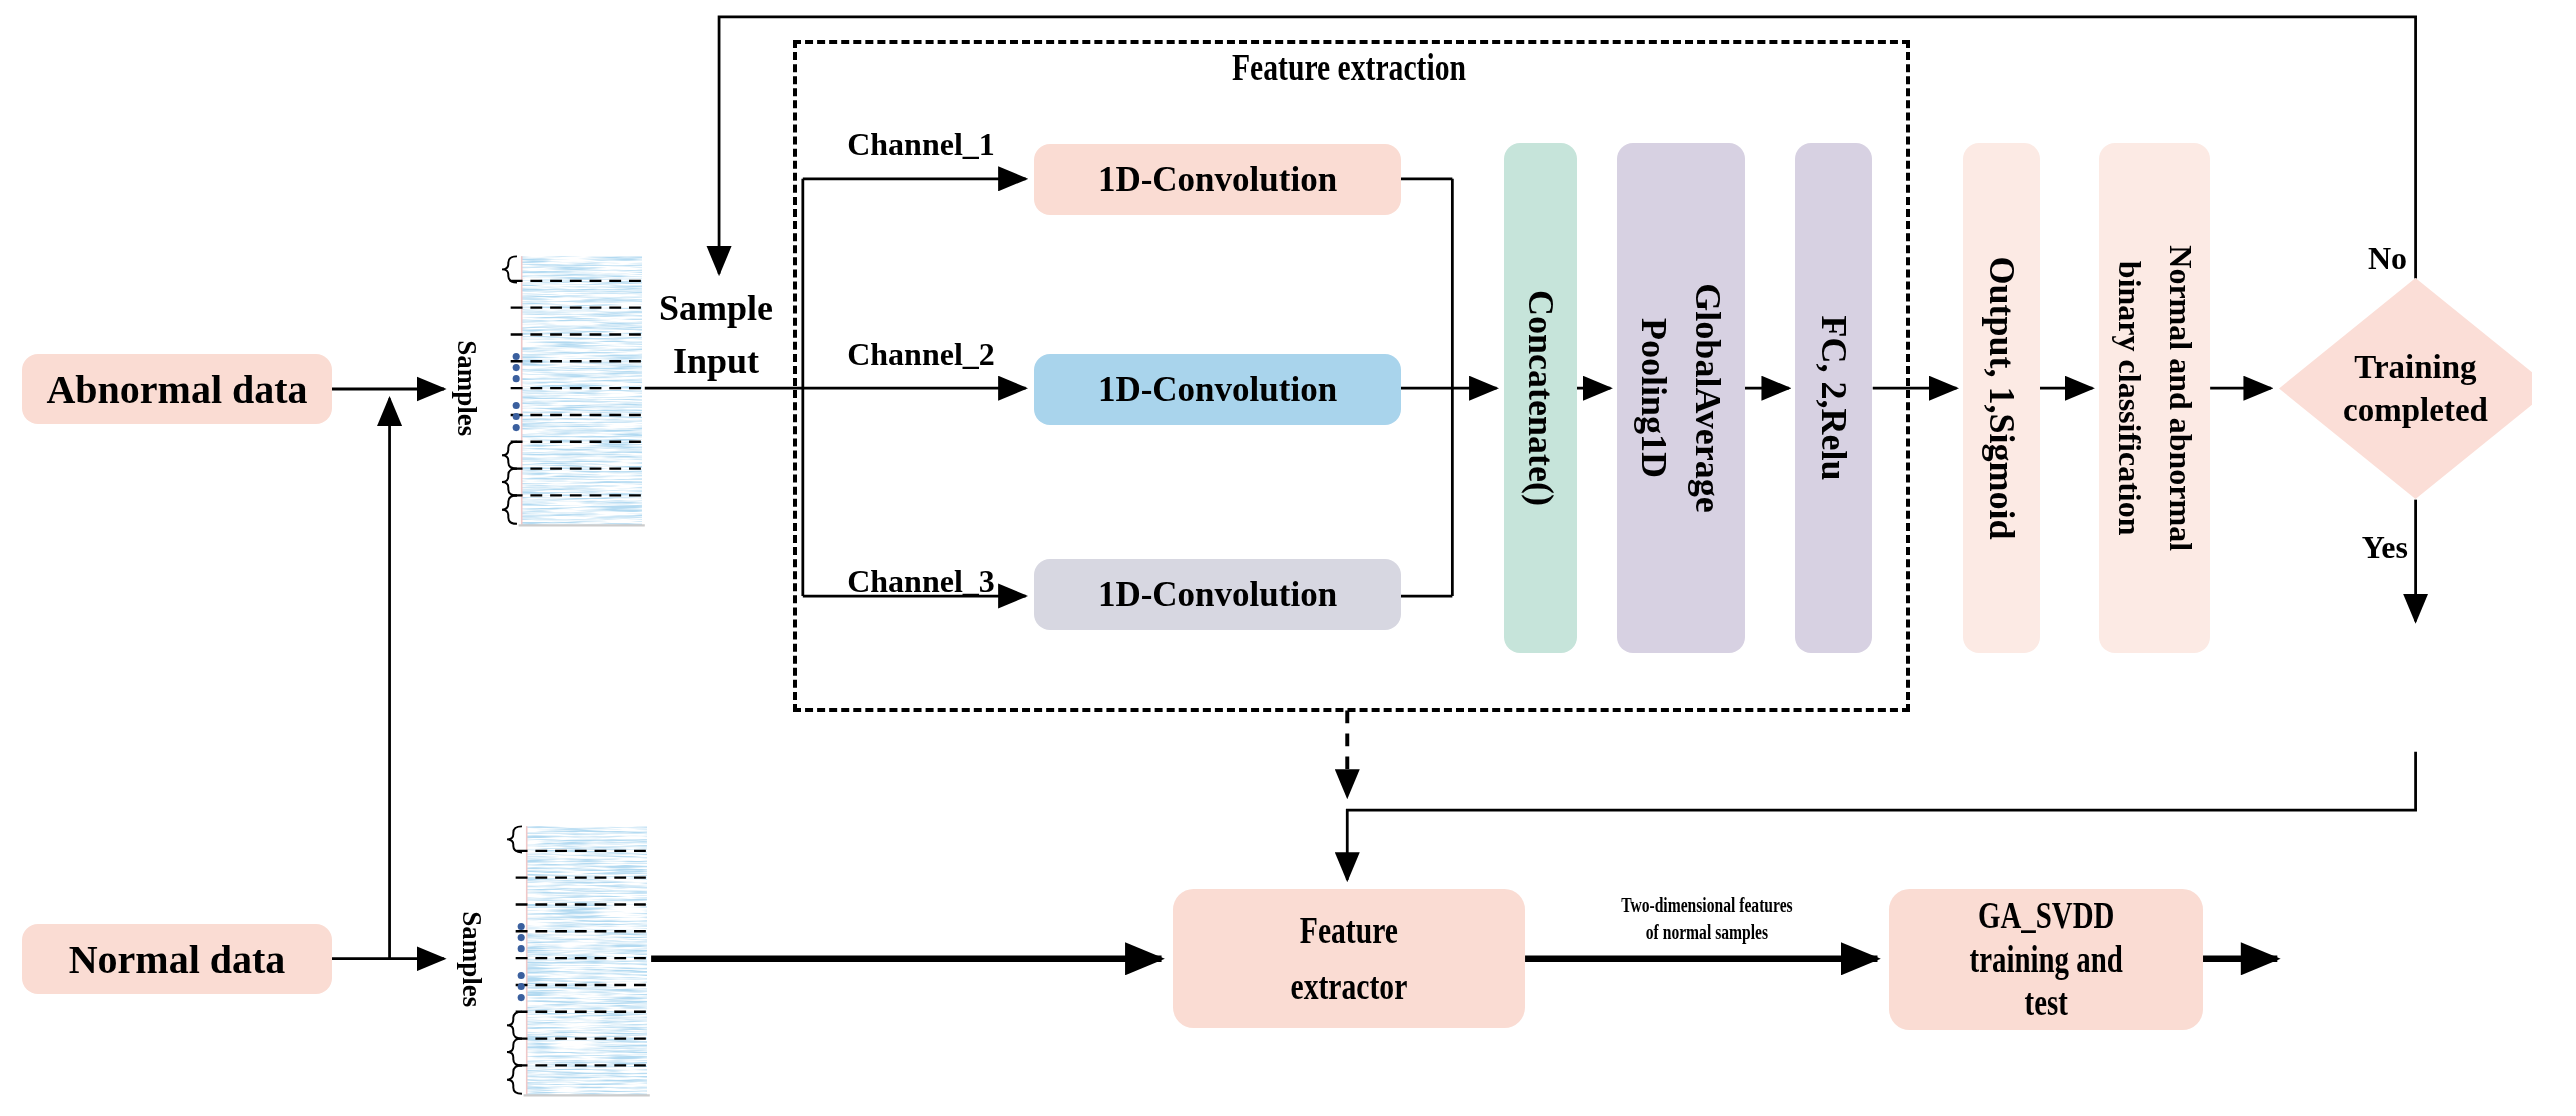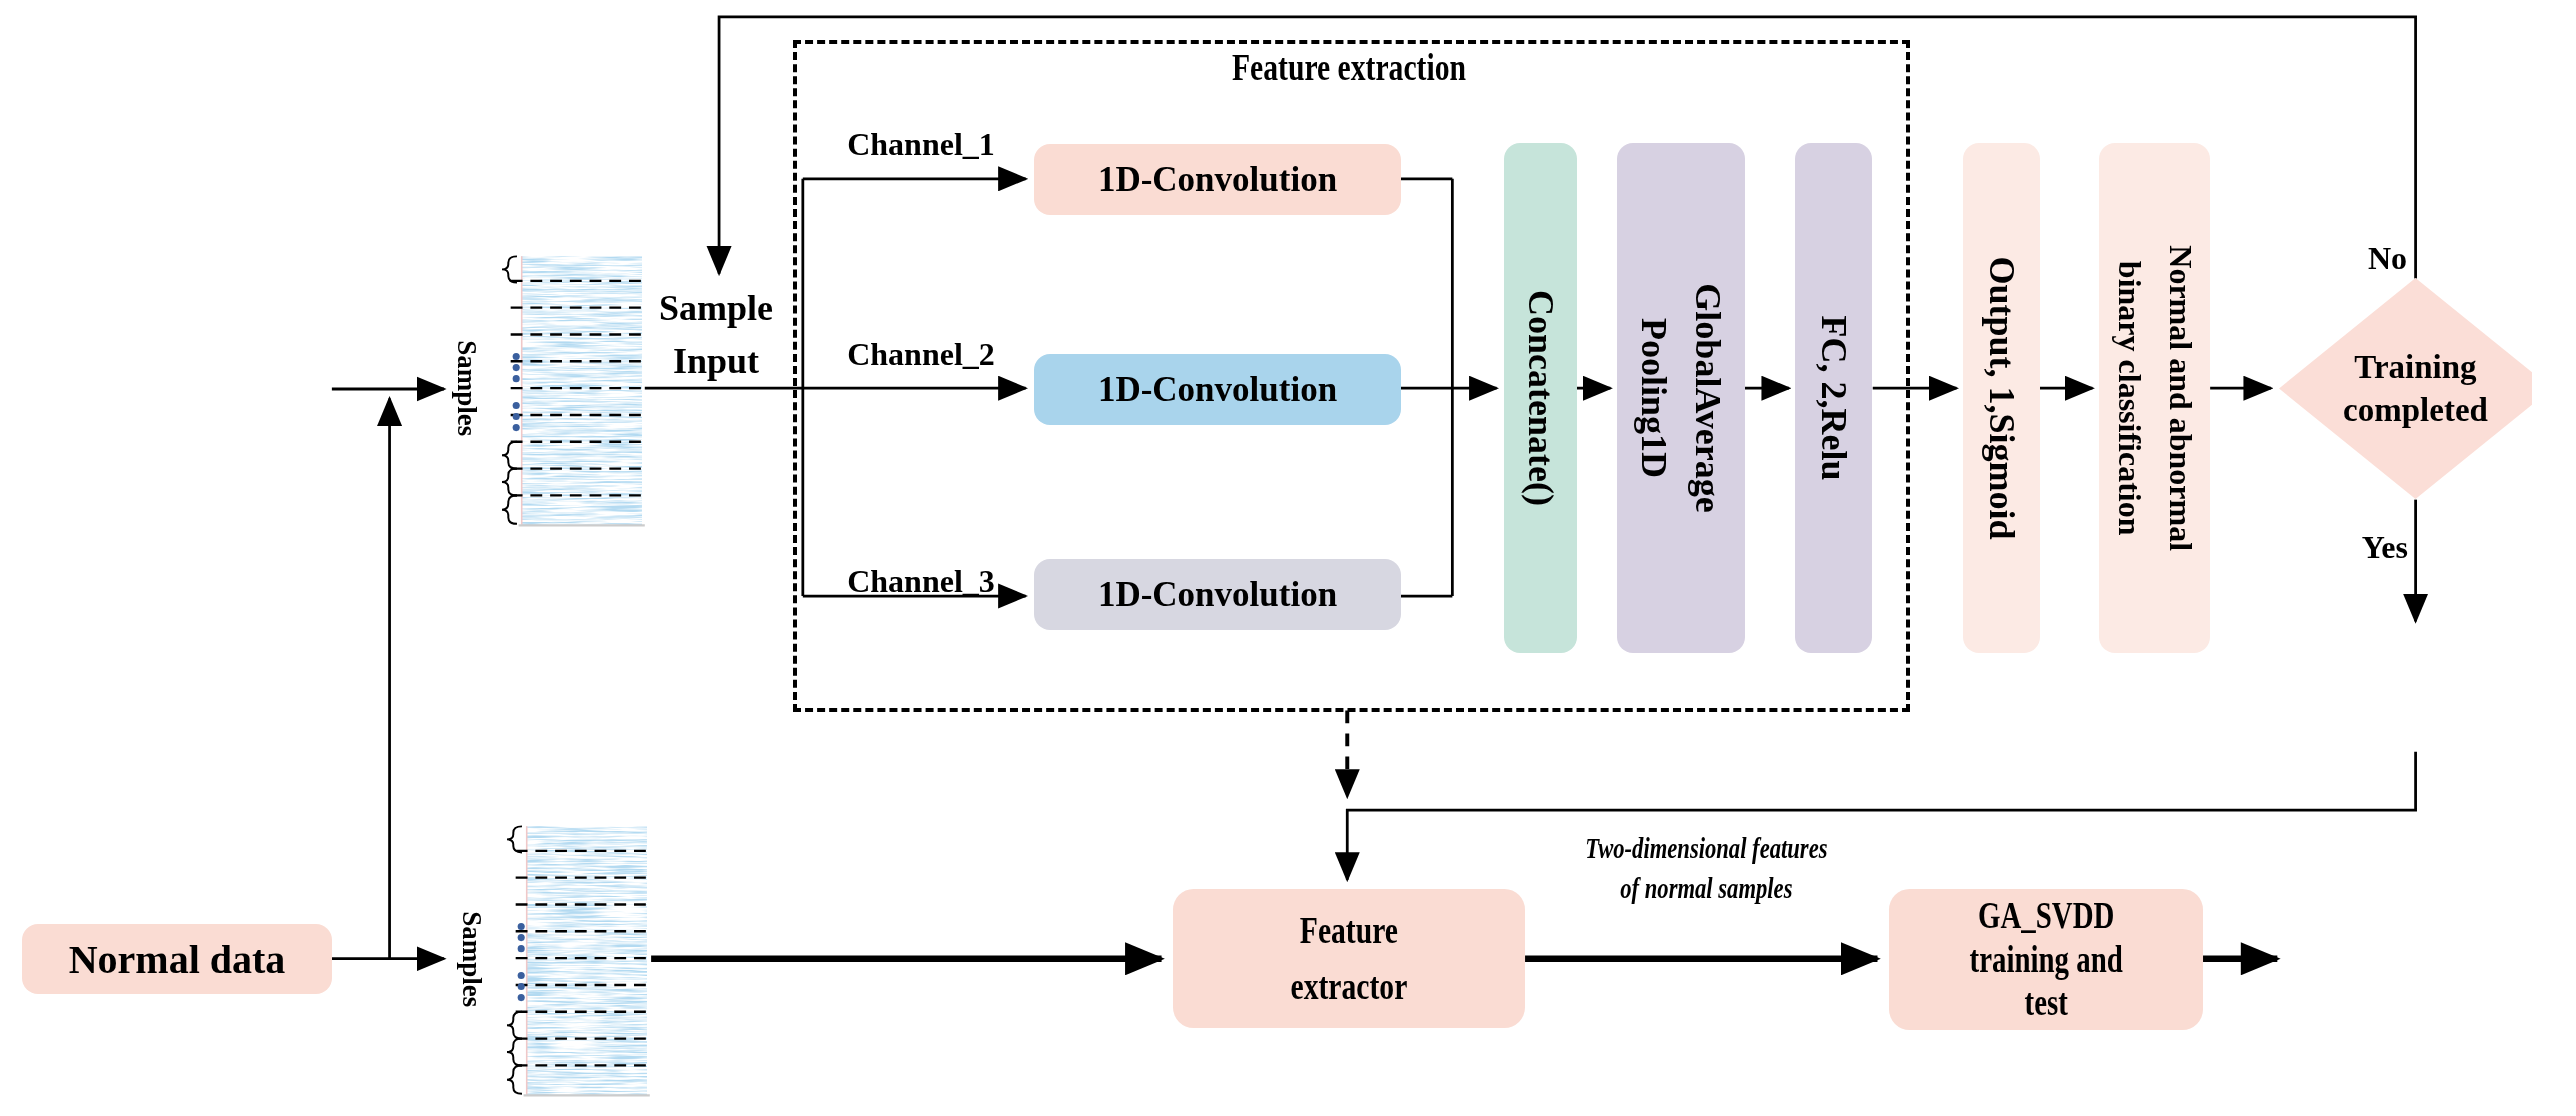--- a/index.html
+++ b/index.html
@@ -79,20 +79,23 @@
     <path class="thick" d="M824 1213 H1470" marker-end="url(#arrBig)"></path>
     <path class="thick" d="M1930 1213 H2376" marker-end="url(#arrBig)"></path>
     <path class="thick" d="M2788 1213 H2882" marker-end="url(#arrBig)"></path>
   </svg>
 
   <div id="febox"></div>
   <div class="lbl cond" id="fetitle">
     <span>Feature extraction</span>
   </div>
 
+  <div class="box pink r20" style="left:22px;top:354px;width:310px;height:70px;font-size:40px;">
+    <span>Abnormal data</span>
+  </div>
   <div class="box pink r20" style="left:22px;top:924px;width:310px;height:70px;font-size:40px;">
     <span>Normal data</span>
   </div>
 
   <svg class="strip" style="left:498px;top:254px;" viewBox="0 0 190 346">
     <defs>
       <filter id="tex1" x="0" y="0" width="1" height="1">
         <feTurbulence type="fractalNoise" baseFrequency="0.016 0.45" numOctaves="3" seed="7"></feTurbulence>
         <feColorMatrix type="matrix" values="0 0 0 0 0.45  0 0 0 0 0.70  0 0 0 0 0.88  0 0 0 2.8 -1.05"></feColorMatrix>
       </filter>
@@ -225,21 +228,21 @@
   </div>
   <div class="lbl" style="left:2332px;top:529px;width:76px;height:36px;font-size:32px;justify-content:flex-end;">
     <span>Yes</span>
   </div>
 
 
   <div class="box pink r26 cond" style="left:1173px;top:889px;width:352px;height:139px;font-size:38px;line-height:1.45;">
     <span>Feature
 extractor</span>
   </div>
-  <div class="lbl cond" style="left:1525px;top:829px;width:363px;height:79px;font-size:29px;line-height:1.35;font-style:italic;">
+  <div class="lbl cond" style="left:1525px;top:879px;width:363px;height:79px;font-size:20px;line-height:1.35;">
     <span>Two-dimensional features
 of normal samples</span>
   </div>
   <div class="box pink r26 cond" style="left:1889px;top:889px;width:314px;height:141px;font-size:37px;line-height:1.18;">
     <span>GA_SVDD
 training and
 test</span>
   </div>
 
 </div>

